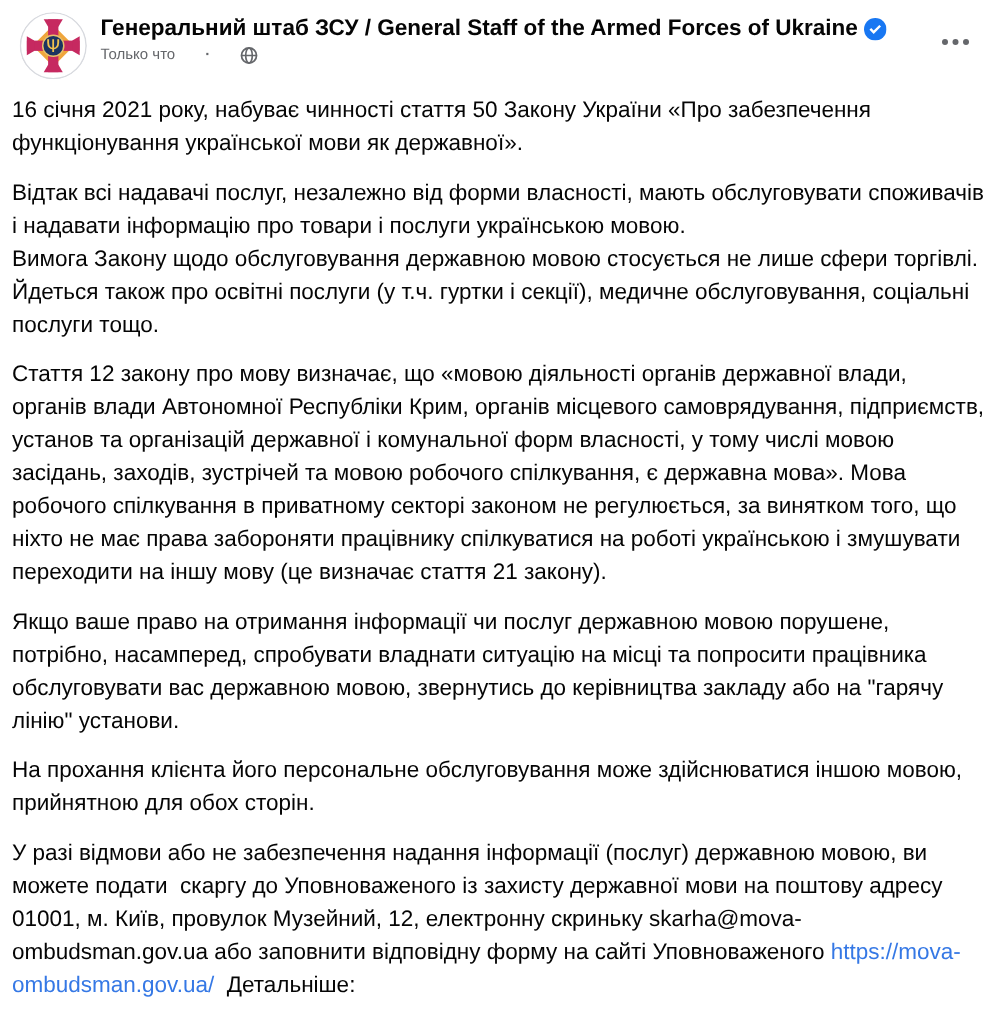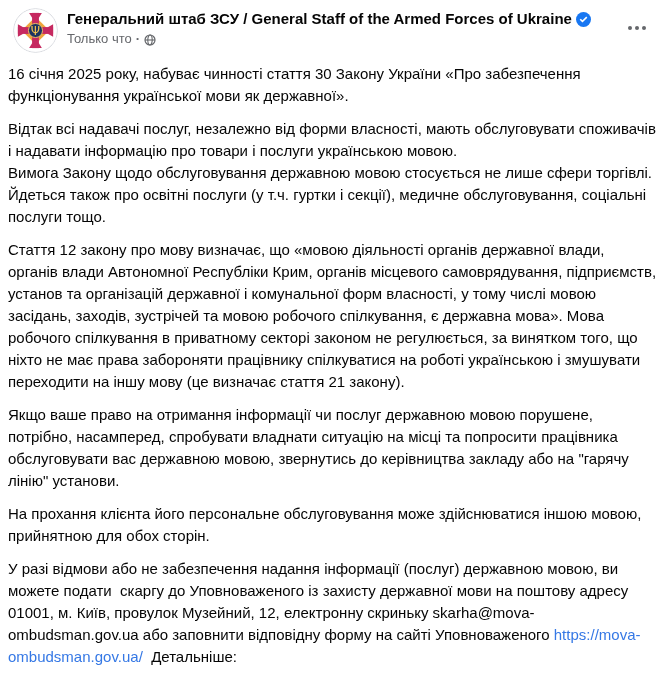--- a/index.html
+++ b/index.html
@@ -50,24 +50,24 @@
   }
   .page-name{
     font-size:15px;
     font-weight:700;
     color:var(--text);
     cursor:pointer;
   }
   .badge{width:15px;height:15px;flex:0 0 15px;margin-top:1px;}
   .meta-row{
     display:flex;
-    align-items:flex-end;
-    gap:4px;
+    align-items:flex-start;
+    gap:20px;
     margin-top:4px;
-    font-size:13px;
+    font-size:10px;
     color:var(--secondary);
   }
   .meta-row .dot{font-weight:700;}
   .menu-btn{
     margin-left:auto;
     margin-top:12px;
     margin-right:10px;
     display:flex;
     gap:3px;
     padding:6px 2px;
@@ -142,21 +142,21 @@
     </div>
 
     <div class="menu-btn">
       <i></i>
         <i></i>
         <i></i>
     </div>
   </div>
 
   <div class="post-text">
-      <p class="para"><span class="txt">16 січня 2025 року, набуває чинності стаття 30 Закону України «Про забезпечення функціонування української мови як державної».</span></p>
+      <p class="para"><span class="txt">16 січня 2021 року, набуває чинності стаття 50 Закону України «Про забезпечення функціонування української мови як державної».</span></p>
       <p class="para"><span class="txt">Відтак всі надавачі послуг, незалежно від форми власності, мають обслуговувати споживачів і надавати інформацію про товари і послуги українською мовою.
 Вимога Закону щодо обслуговування державною мовою стосується не лише сфери торгівлі. Йдеться також про освітні послуги (у т.ч. гуртки і секції), медичне обслуговування, соціальні послуги тощо.</span></p>
       <p class="para"><span class="txt">Стаття 12 закону про мову визначає, що «мовою діяльності органів державної влади, органів влади Автономної Республіки Крим, органів місцевого самоврядування, підприємств, установ та організацій державної і комунальної форм власності, у тому числі мовою засідань, заходів, зустрічей та мовою робочого спілкування, є державна мова». Мова робочого спілкування в приватному секторі законом не регулюється, за винятком того, що ніхто не має права забороняти працівнику спілкуватися на роботі українською і змушувати переходити на іншу мову (це визначає стаття 21 закону).</span></p>
       <p class="para"><span class="txt">Якщо ваше право на отримання інформації чи послуг державною мовою порушене, потрібно, насамперед, спробувати владнати ситуацію на місці та попросити працівника обслуговувати вас державною мовою, звернутись до керівництва закладу або на "гарячу лінію" установи.</span></p>
       <p class="para"><span class="txt">На прохання клієнта його персональне обслуговування може здійснюватися іншою мовою, прийнятною для обох сторін.</span></p>
       <p class="para"><span class="txt">У разі відмови або не забезпечення надання інформації (послуг) державною мовою, ви можете подати  скаргу до Уповноваженого із захисту державної мови на поштову адресу 01001, м. Київ, провулок Музейний, 12, електронну скриньку skarha@mova-ombudsman.gov.ua або заповнити відповідну форму на сайті Уповноваженого </span><a href="#" class="link">https://mova-ombudsman.gov.ua/</a><span class="txt">  Детальніше:
 </span></p>
     </div>
 
 </div>

